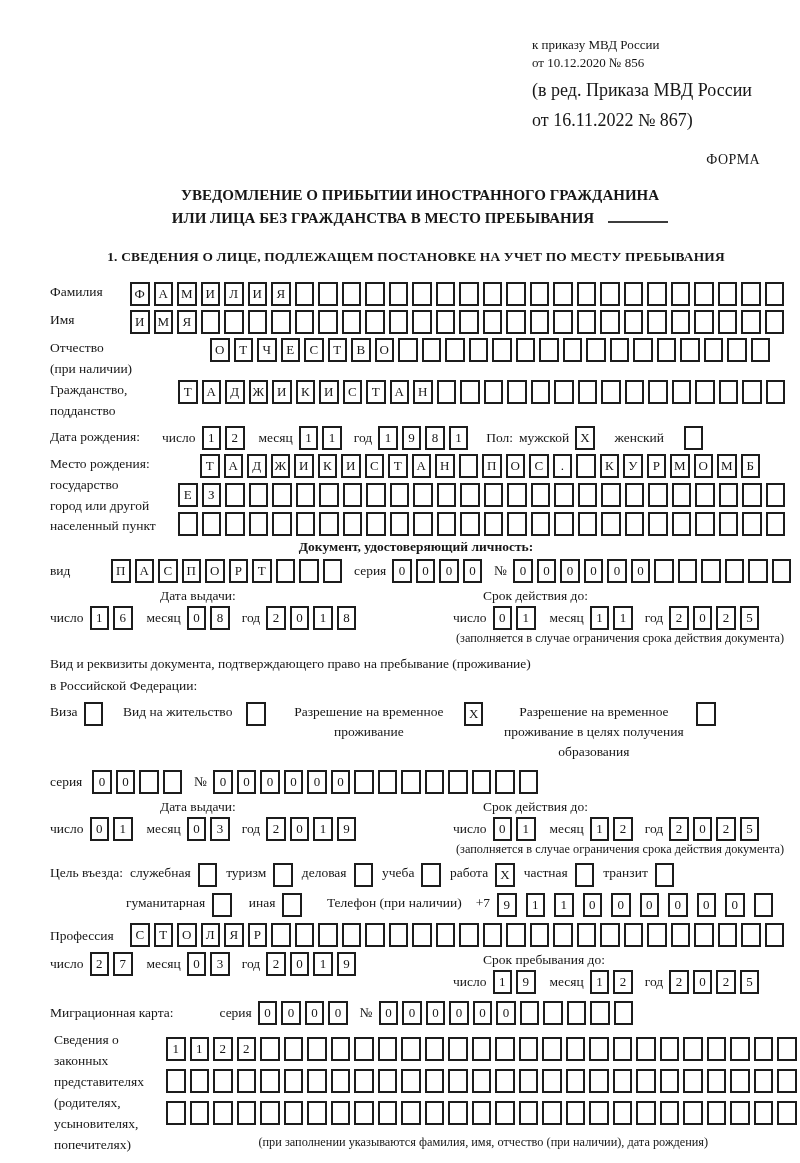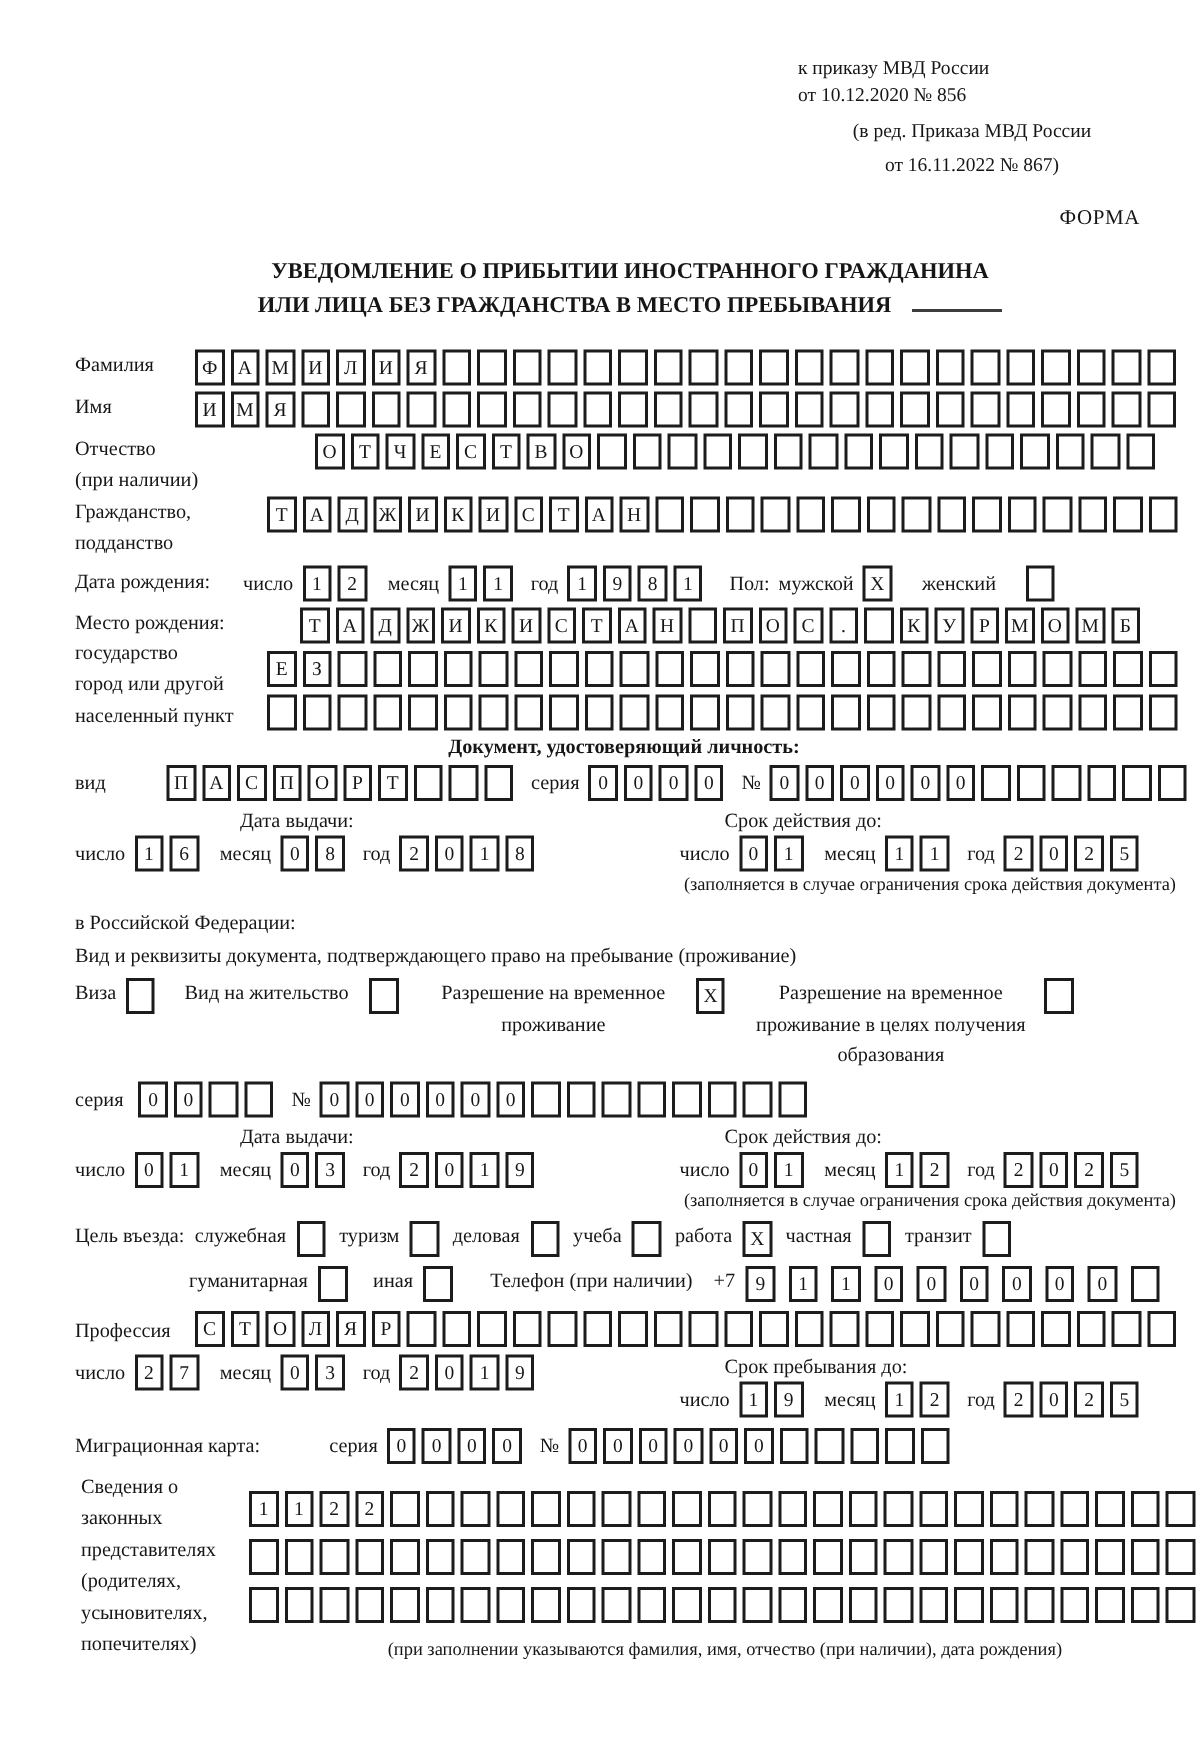--- a/index.html
+++ b/index.html
@@ -3,21 +3,21 @@
 <meta charset="utf-8">
 <style>
   html,body { margin:0; padding:0; background:#fff; }
   .page {
     position:relative; width:800px; height:1163px; background:#ffffff;
     box-sizing:border-box; padding:36px 10px 0 50px; overflow:hidden;
     font-family:"Liberation Serif","DejaVu Serif",serif; color:#161616;
   }
   .hdr { width:232px; margin-left:auto; margin-right:26px; font-size:13px; line-height:1.42; }
   .hdr div { white-space:nowrap; }
-  .hdr .note { font-size:13px; margin-top:5px;text-align:center; }
+  .hdr .note { font-size:18px; margin-top:5px; }
   .forma { text-align:right; font-weight:normal; font-size:14px; margin:18px 30px 0 0; letter-spacing:.4px; }
   .title { text-align:center; font-weight:bold; font-size:15px; line-height:1.5; margin-top:16px; }
   .title .blank { display:inline-block; width:60px; height:14px; border-bottom:2.5px solid #3c3c3c; margin-left:14px; vertical-align:baseline; }
   .sec { text-align:center; font-weight:bold; font-size:13.4px; margin:20px 0 0 -8px; letter-spacing:.2px; }
   .formbody { margin-top:17px; }
   .frow { display:flex; align-items:flex-start; margin-bottom:4px; }
   .lbl { font-size:13.5px; line-height:1.55; flex-shrink:0; }
   .lbl div { line-height:1.55; }
   .cells { display:flex; flex-wrap:nowrap; }
   .c {
@@ -39,21 +39,21 @@
   .fine { font-size:12.3px; text-align:right; padding-right:6px; margin:1px 0 5px 0; }
   .para { font-size:13.5px; line-height:1.6; margin-top:7px; }
   .optrow { display:flex; align-items:flex-start; margin-top:5px; }
   .opt { font-size:13.5px; line-height:1.5; }
   .optc { text-align:center; }
   .w170 { width:170px; } .w185 { width:185px; }
   .purline { display:flex; align-items:flex-start; margin-top:6px; }
   .purline .opt { margin-right:7px; }
   .purline .c { margin-right:9px; }
   .indent76 { margin-left:76px; }
-  .repwrap { display:flex; align-items:flex-end; margin-top:5px; }
+  .repwrap { display:flex; align-items:center; margin-top:5px; }
   .repcells .cells { margin-bottom:8px; }
   .repfine { font-size:12.3px; text-align:center; margin-top:2px; }
 </style>
 </head>
 <body>
 
 <div class="page">
 
   <div class="hdr">
     <div>к приказу МВД России</div>
@@ -62,20 +62,21 @@
     <div class="note">от 16.11.2022 № 867)</div>
   </div>
 
   <div class="forma">ФОРМА</div>
 
   <div class="title">
     <div>УВЕДОМЛЕНИЕ О ПРИБЫТИИ ИНОСТРАННОГО ГРАЖДАНИНА</div>
     <div><span>ИЛИ ЛИЦА БЕЗ ГРАЖДАНСТВА В МЕСТО ПРЕБЫВАНИЯ</span><span class="blank"></span></div>
   </div>
 
+  <div class="sec">1. СВЕДЕНИЯ О ЛИЦЕ, ПОДЛЕЖАЩЕМ ПОСТАНОВКЕ НА УЧЕТ ПО МЕСТУ ПРЕБЫВАНИЯ</div>
 
   <div class="formbody">
 
     <div class="frow">
       <span class="lbl w80">Фамилия</span>
       <span class="cells">
           <span class="c">Ф</span>
           <span class="c">А</span>
           <span class="c">М</span>
           <span class="c">И</span>
@@ -410,22 +411,22 @@
               <span class="c">2</span>
               <span class="c">5</span>
             </span>
         </div>
       </div>
     </div>
 
     <div class="fine">(заполняется в случае ограничения срока действия документа)</div>
 
     <div class="para">
+      <div>Вид и реквизиты документа, подтверждающего право на пребывание (проживание)</div>
       <div>в Российской Федерации:</div>
-      <div>Вид и реквизиты документа, подтверждающего право на пребывание (проживание)</div>
     </div>
 
     <div class="optrow">
       <span class="opt">Виза</span>
       <span class="c ml6"></span>
       <span class="opt ml16">Вид на жительство</span>
       <span class="c ml14"></span>
       <span class="opt optc w170 ml14">Разрешение на временное проживание</span>
       <span class="c ml10">X</span>
       <span class="opt optc w185 ml14">Разрешение на временное проживание в целях получения образования</span>

